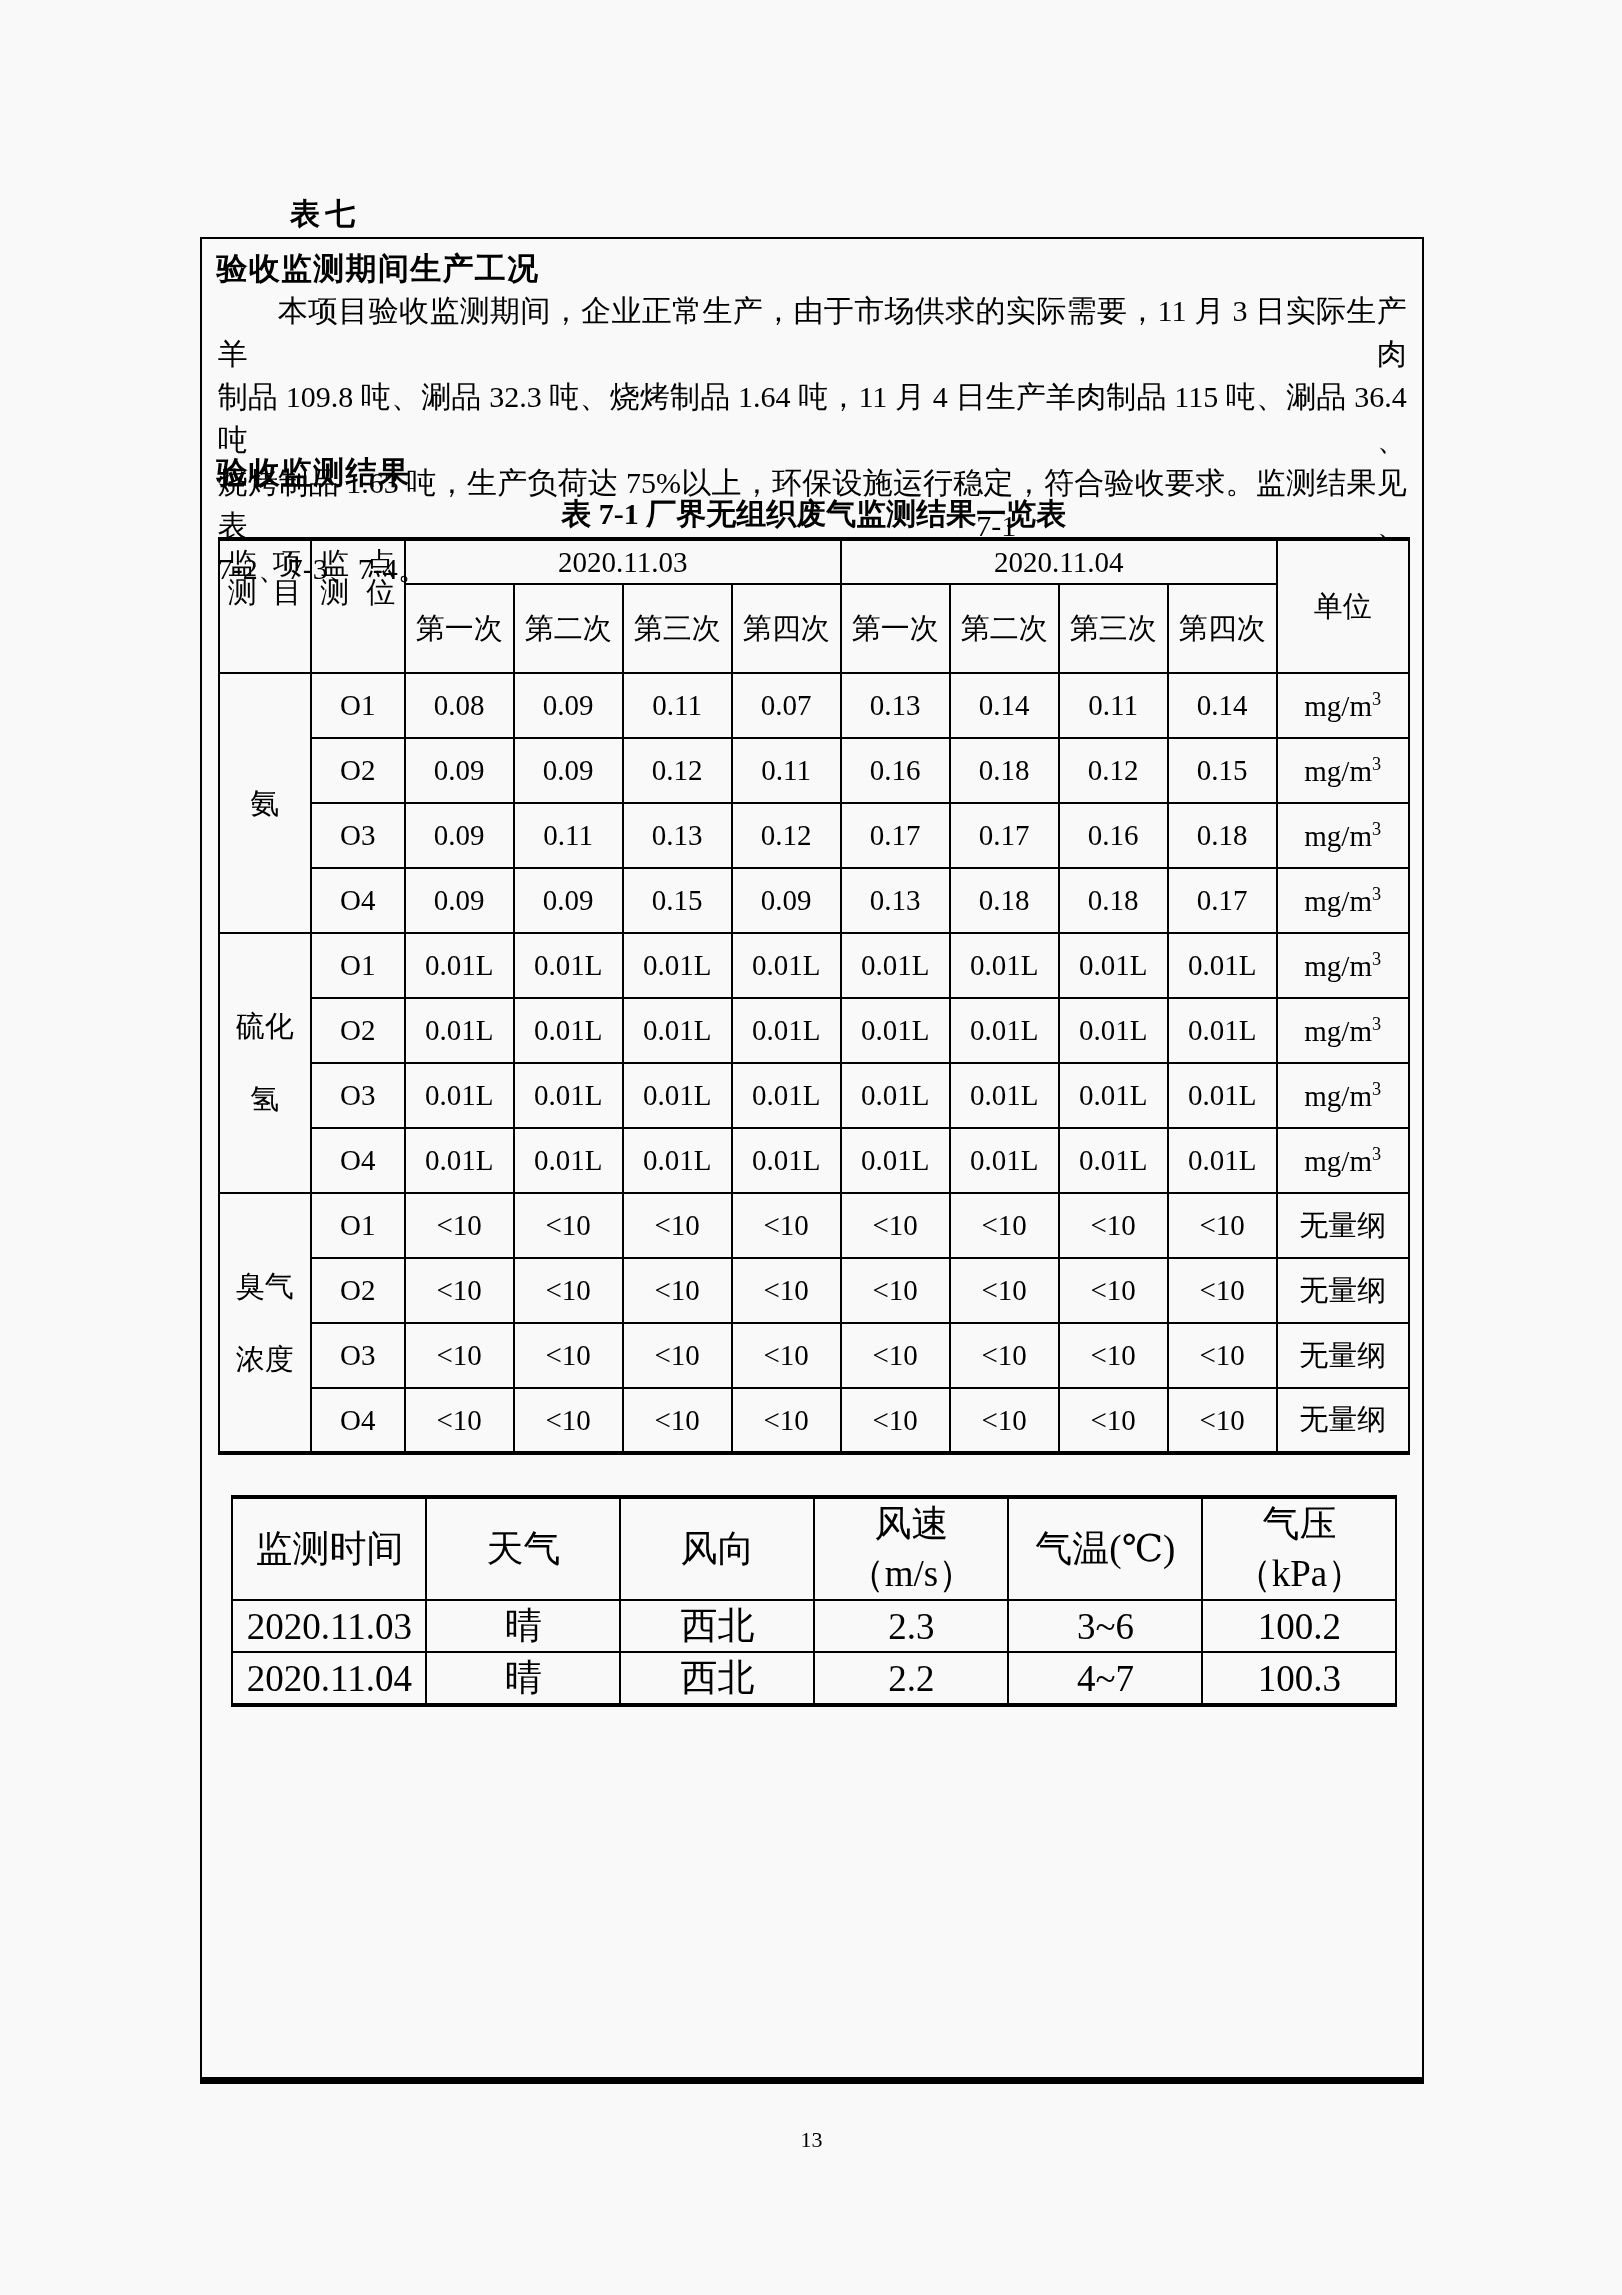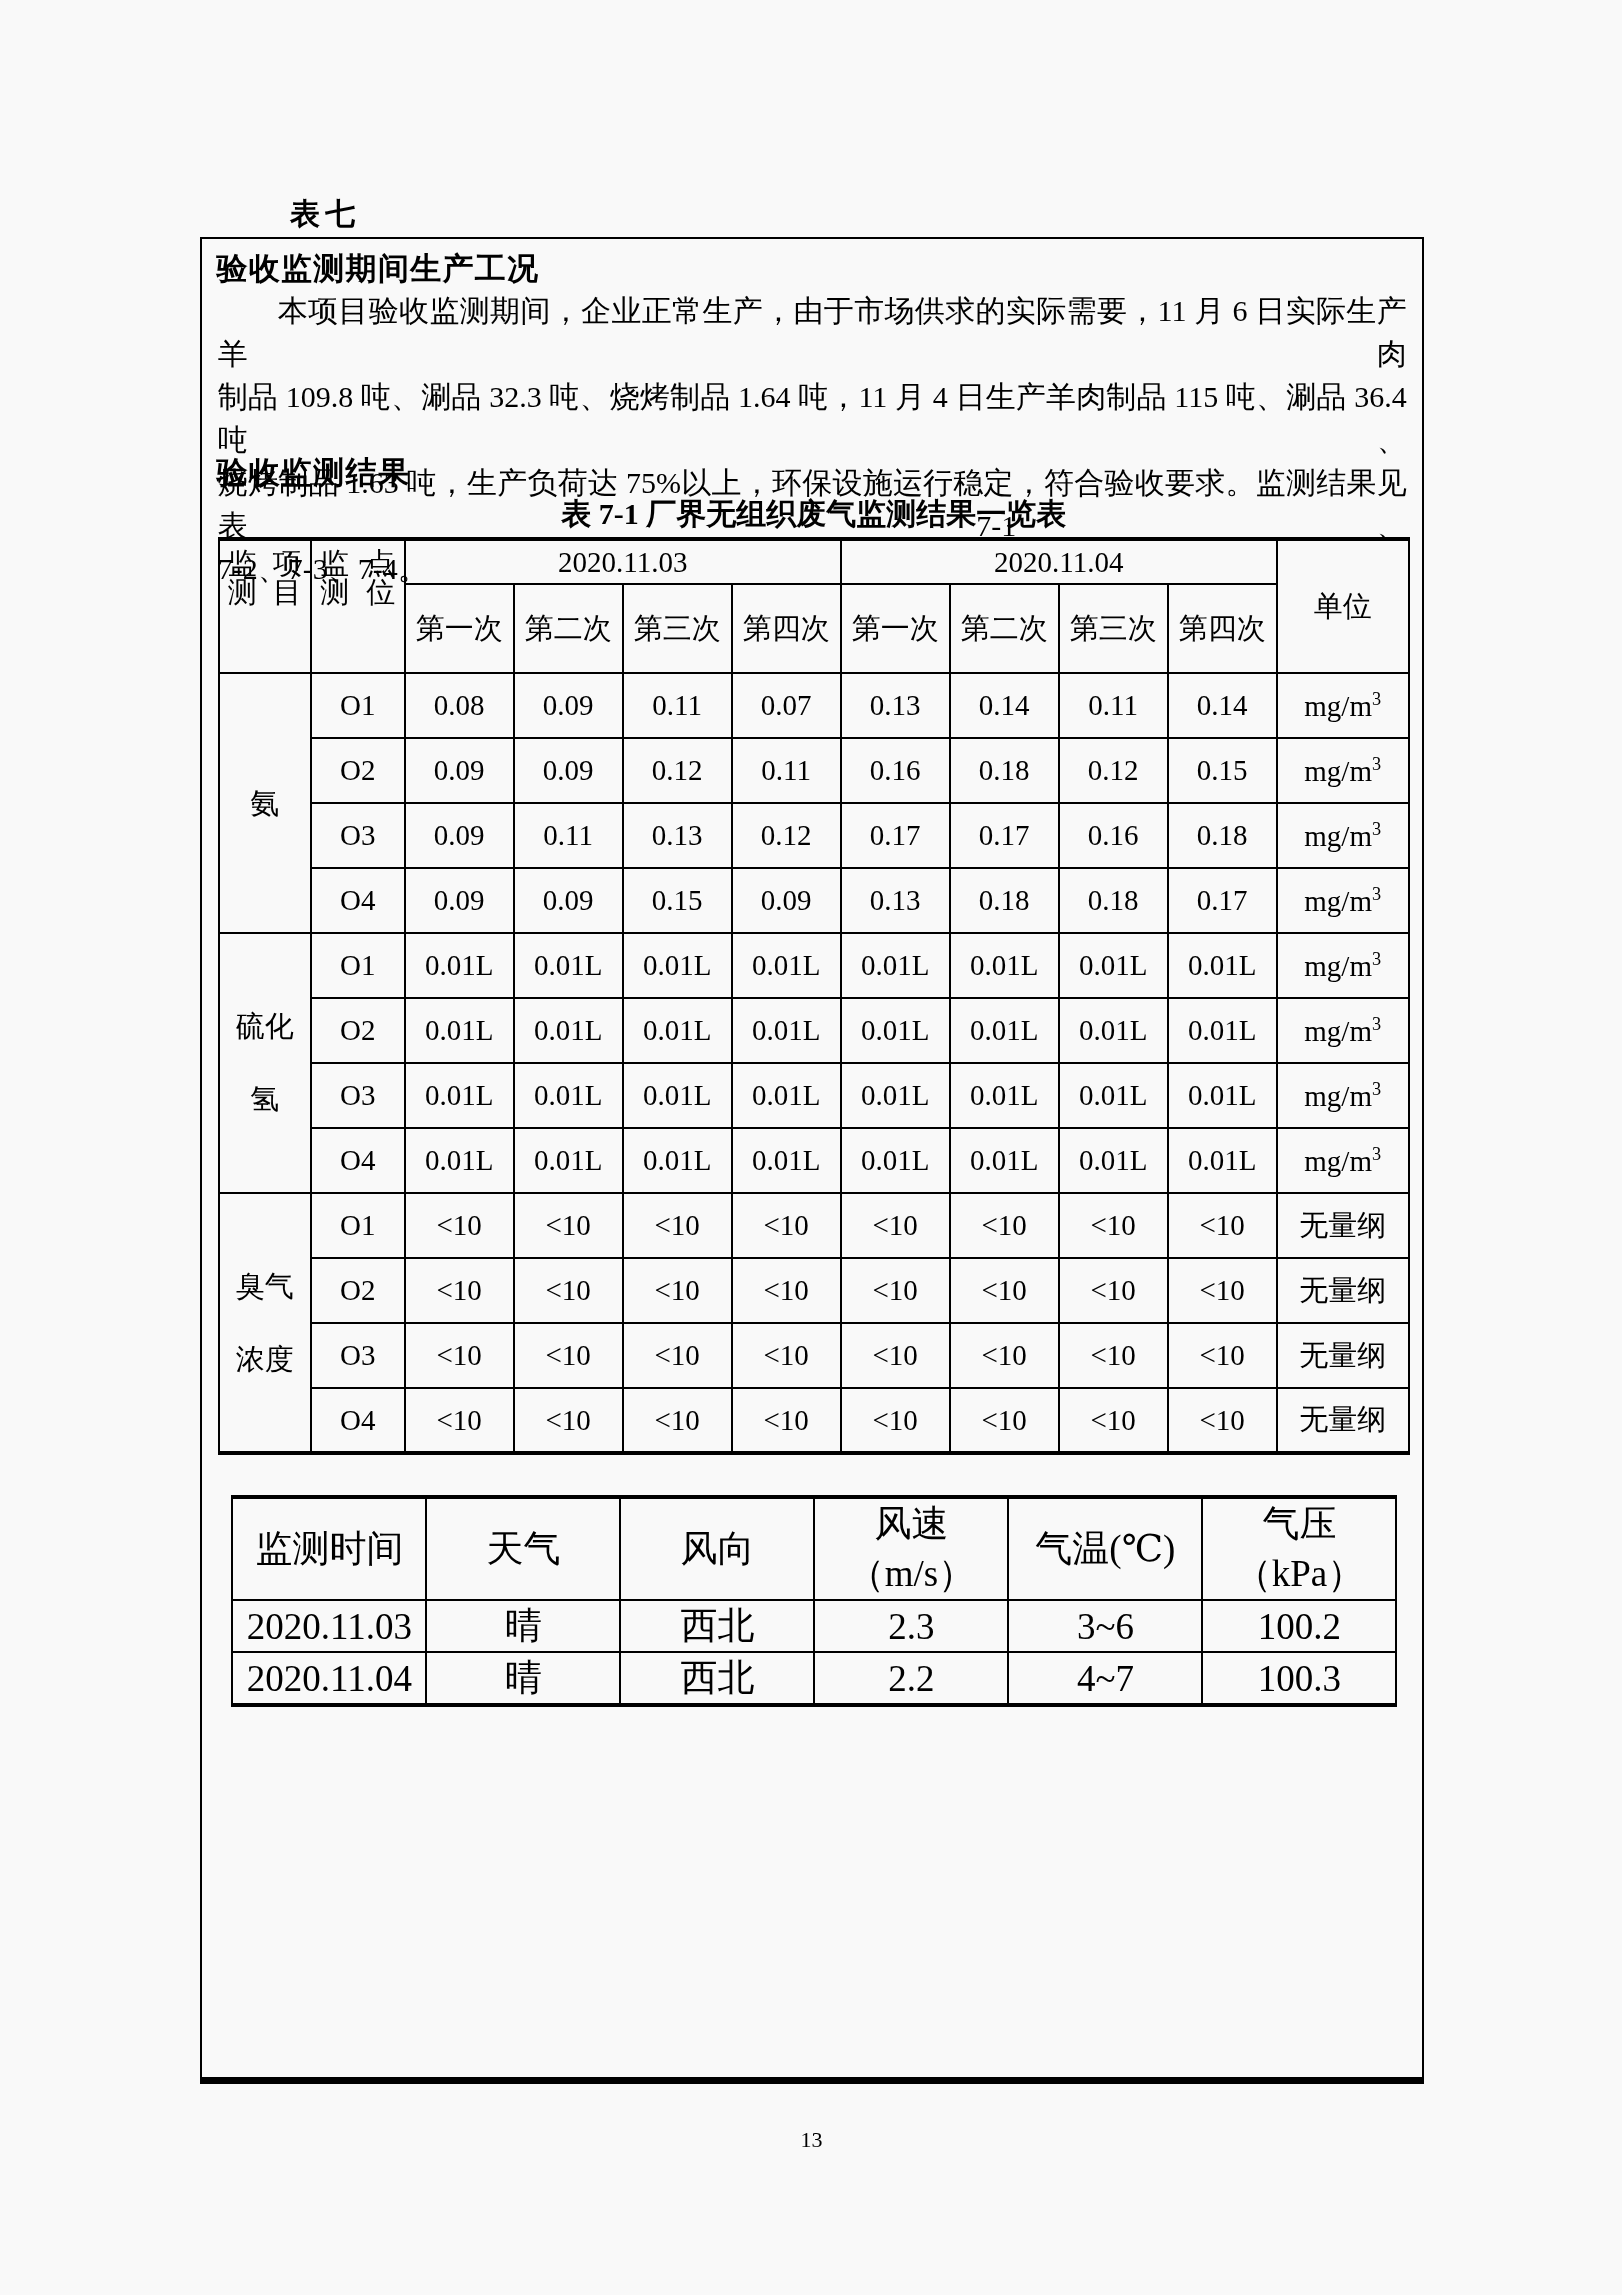--- a/index.html
+++ b/index.html
@@ -86,21 +86,21 @@
 
 <div class="page">
 
   <div class="page-tag">表七</div>
 
   <div class="doc-box">
 
     <div class="box-heading h1">验收监测期间生产工况</div>
 
     <div class="paragraph" id="paragraph">
-        <div class="pline first">本项目验收监测期间，企业正常生产，由于市场供求的实际需要，11 月 6 日实际生产羊肉</div>
+        <div class="pline first">本项目验收监测期间，企业正常生产，由于市场供求的实际需要，11 月 3 日实际生产羊肉</div>
         <div class="pline">制品 109.8 吨、涮品 32.3 吨、烧烤制品 1.64 吨，11 月 4 日生产羊肉制品 115 吨、涮品 36.4 吨、</div>
         <div class="pline">烧烤制品 1.63 吨，生产负荷达 75%以上，环保设施运行稳定，符合验收要求。监测结果见表 7-1、</div>
         <div class="pline last">7-2、7-3、7-4。</div>
       </div>
 
     <div class="box-heading h2">验收监测结果</div>
 
     <div class="table-title">表 7-1  厂界无组织废气监测结果一览表</div>
 
     <table class="main-table">

